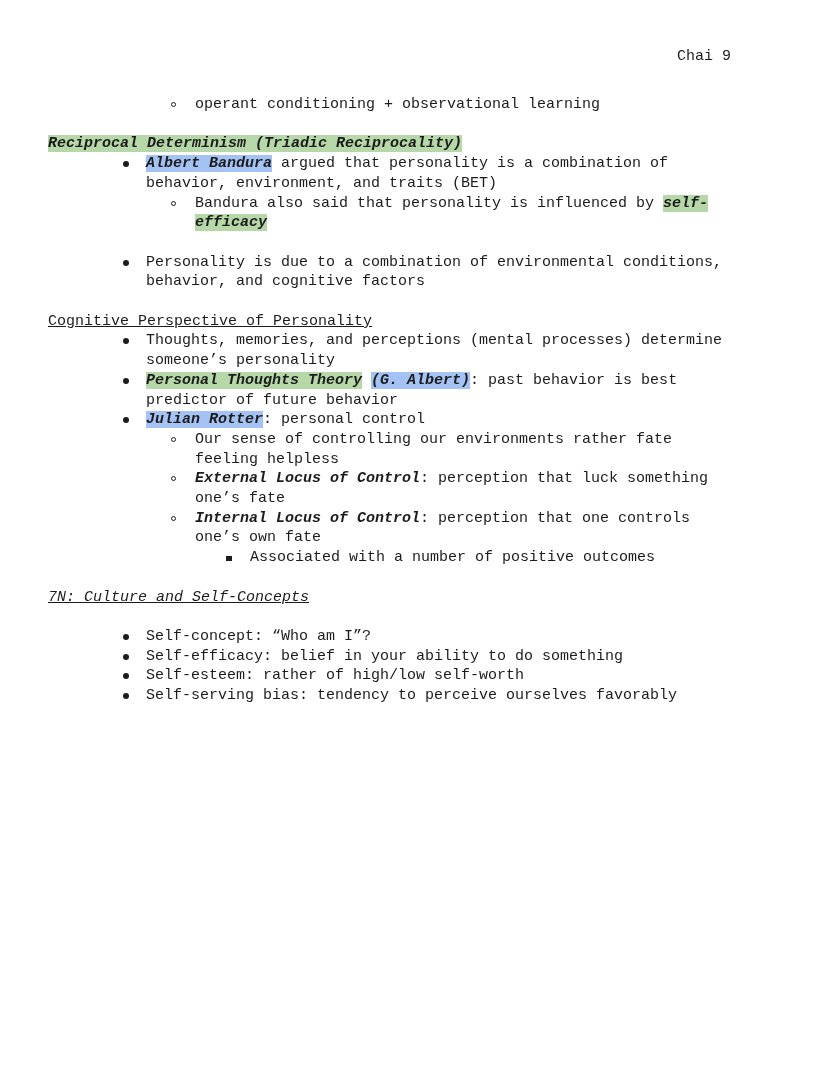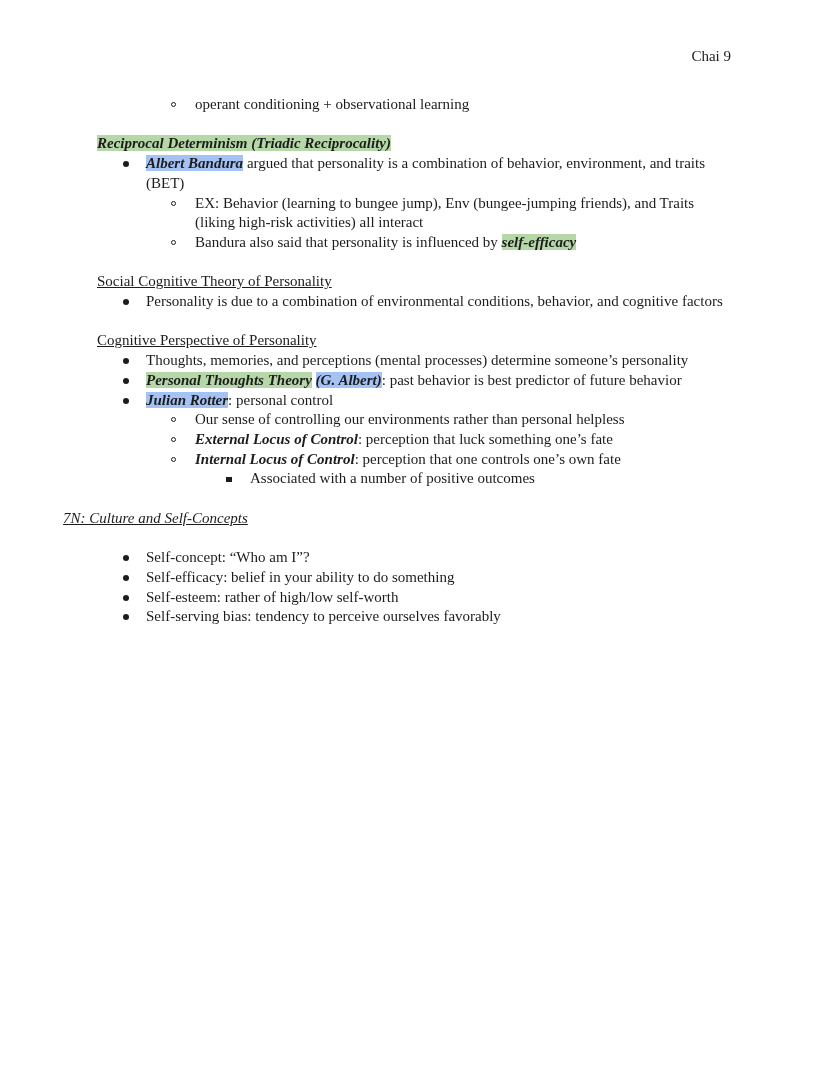--- a/index.html
+++ b/index.html
@@ -8,21 +8,21 @@
     --text: #1c1c1c;
     --page-background: #ffffff;
   }
   * { margin: 0; padding: 0; box-sizing: border-box; }
   html, body { background: var(--page-background); }
   .page {
     position: relative;
     width: 828px;
     height: 1071px;
     background: var(--page-background);
-    font-family: Liberation Serif, serif;
+    font-family: Liberation Mono, monospace;
     font-size: 15px;
     line-height: 19.7px;
     color: var(--text);
     overflow: hidden;
   }
   .header {
     position: absolute;
     top: 47px;
     right: 97px;
     text-align: right;
@@ -30,22 +30,22 @@
   .content {
     position: absolute;
     top: 95px;
     left: 48px;
     width: 683px;
   }
   .blk { position: relative; }
   .blank { height: 19.7px; }
 
   
-  .para    { margin-left: 49px; }   
-  .outdent { margin-left: 15px; }      
+  .para    { }   
+  .outdent { margin-left: 0; }      
   .li1 { padding-left: 98px;  }     
   .li2 { padding-left: 147px; }     
   .li3 { padding-left: 202px; }     
 
   
   .marker { position: absolute; display: block; }
   .m-disc {
     left: 75px; top: 7px;
     width: 6px; height: 6px;
     background: var(--text);
@@ -81,41 +81,39 @@
   <div class="content">
 
     <div class="blk li2"><span class="marker m-circle"></span><span>operant conditioning + observational learning</span></div>
 
     <div class="blank"></div>
 
     <div class="blk para"><span class="bi hl-g">Reciprocal Determinism (Triadic Reciprocality)</span></div>
 
     <div class="blk li1"><span class="marker m-disc"></span><span class="bi hl-b">Albert Bandura</span><span> argued that personality is a combination of behavior, environment, and traits (BET)</span></div>
 
-    <div class="blk li2"><span class="marker m-circle"></span><span>EX: Behavior (learning to bungee jump), Env (bungee-jumping friends), and Traits (liking high-risk activities) all interact</span></div>
 
     <div class="blk li2"><span class="marker m-circle"></span><span>Bandura also said that personality is influenced by </span><span class="bi hl-g">self-efficacy</span></div>
 
     <div class="blank"></div>
 
-    <div class="blk para"><span class="u">Social Cognitive Theory of Personality</span></div>
 
     <div class="blk li1"><span class="marker m-disc"></span><span>Personality is due to a combination of environmental conditions, behavior, and cognitive factors</span></div>
 
     <div class="blank"></div>
 
     <div class="blk para"><span class="u">Cognitive Perspective of Personality</span></div>
 
     <div class="blk li1"><span class="marker m-disc"></span><span>Thoughts, memories, and perceptions (mental processes) determine someone’s personality</span></div>
 
     <div class="blk li1"><span class="marker m-disc"></span><span class="bi hl-g">Personal Thoughts Theory</span><span> </span><span class="bi hl-b">(G. Albert)</span><span>: past behavior is best predictor of future behavior</span></div>
 
     <div class="blk li1"><span class="marker m-disc"></span><span class="bi hl-b">Julian Rotter</span><span>: personal control</span></div>
 
-    <div class="blk li2"><span class="marker m-circle"></span><span>Our sense of controlling our environments rather than personal helpless</span></div>
+    <div class="blk li2"><span class="marker m-circle"></span><span>Our sense of controlling our environments rather fate feeling helpless</span></div>
 
     <div class="blk li2"><span class="marker m-circle"></span><span class="bi">External Locus of Control</span><span>: perception that luck something one’s fate</span></div>
 
     <div class="blk li2"><span class="marker m-circle"></span><span class="bi">Internal Locus of Control</span><span>: perception that one controls one’s own fate</span></div>
 
     <div class="blk li3"><span class="marker m-square"></span><span>Associated with a number of positive outcomes</span></div>
 
     <div class="blank"></div>
 
     <div class="blk outdent"><span class="iu">7N: Culture and Self-Concepts</span></div>

